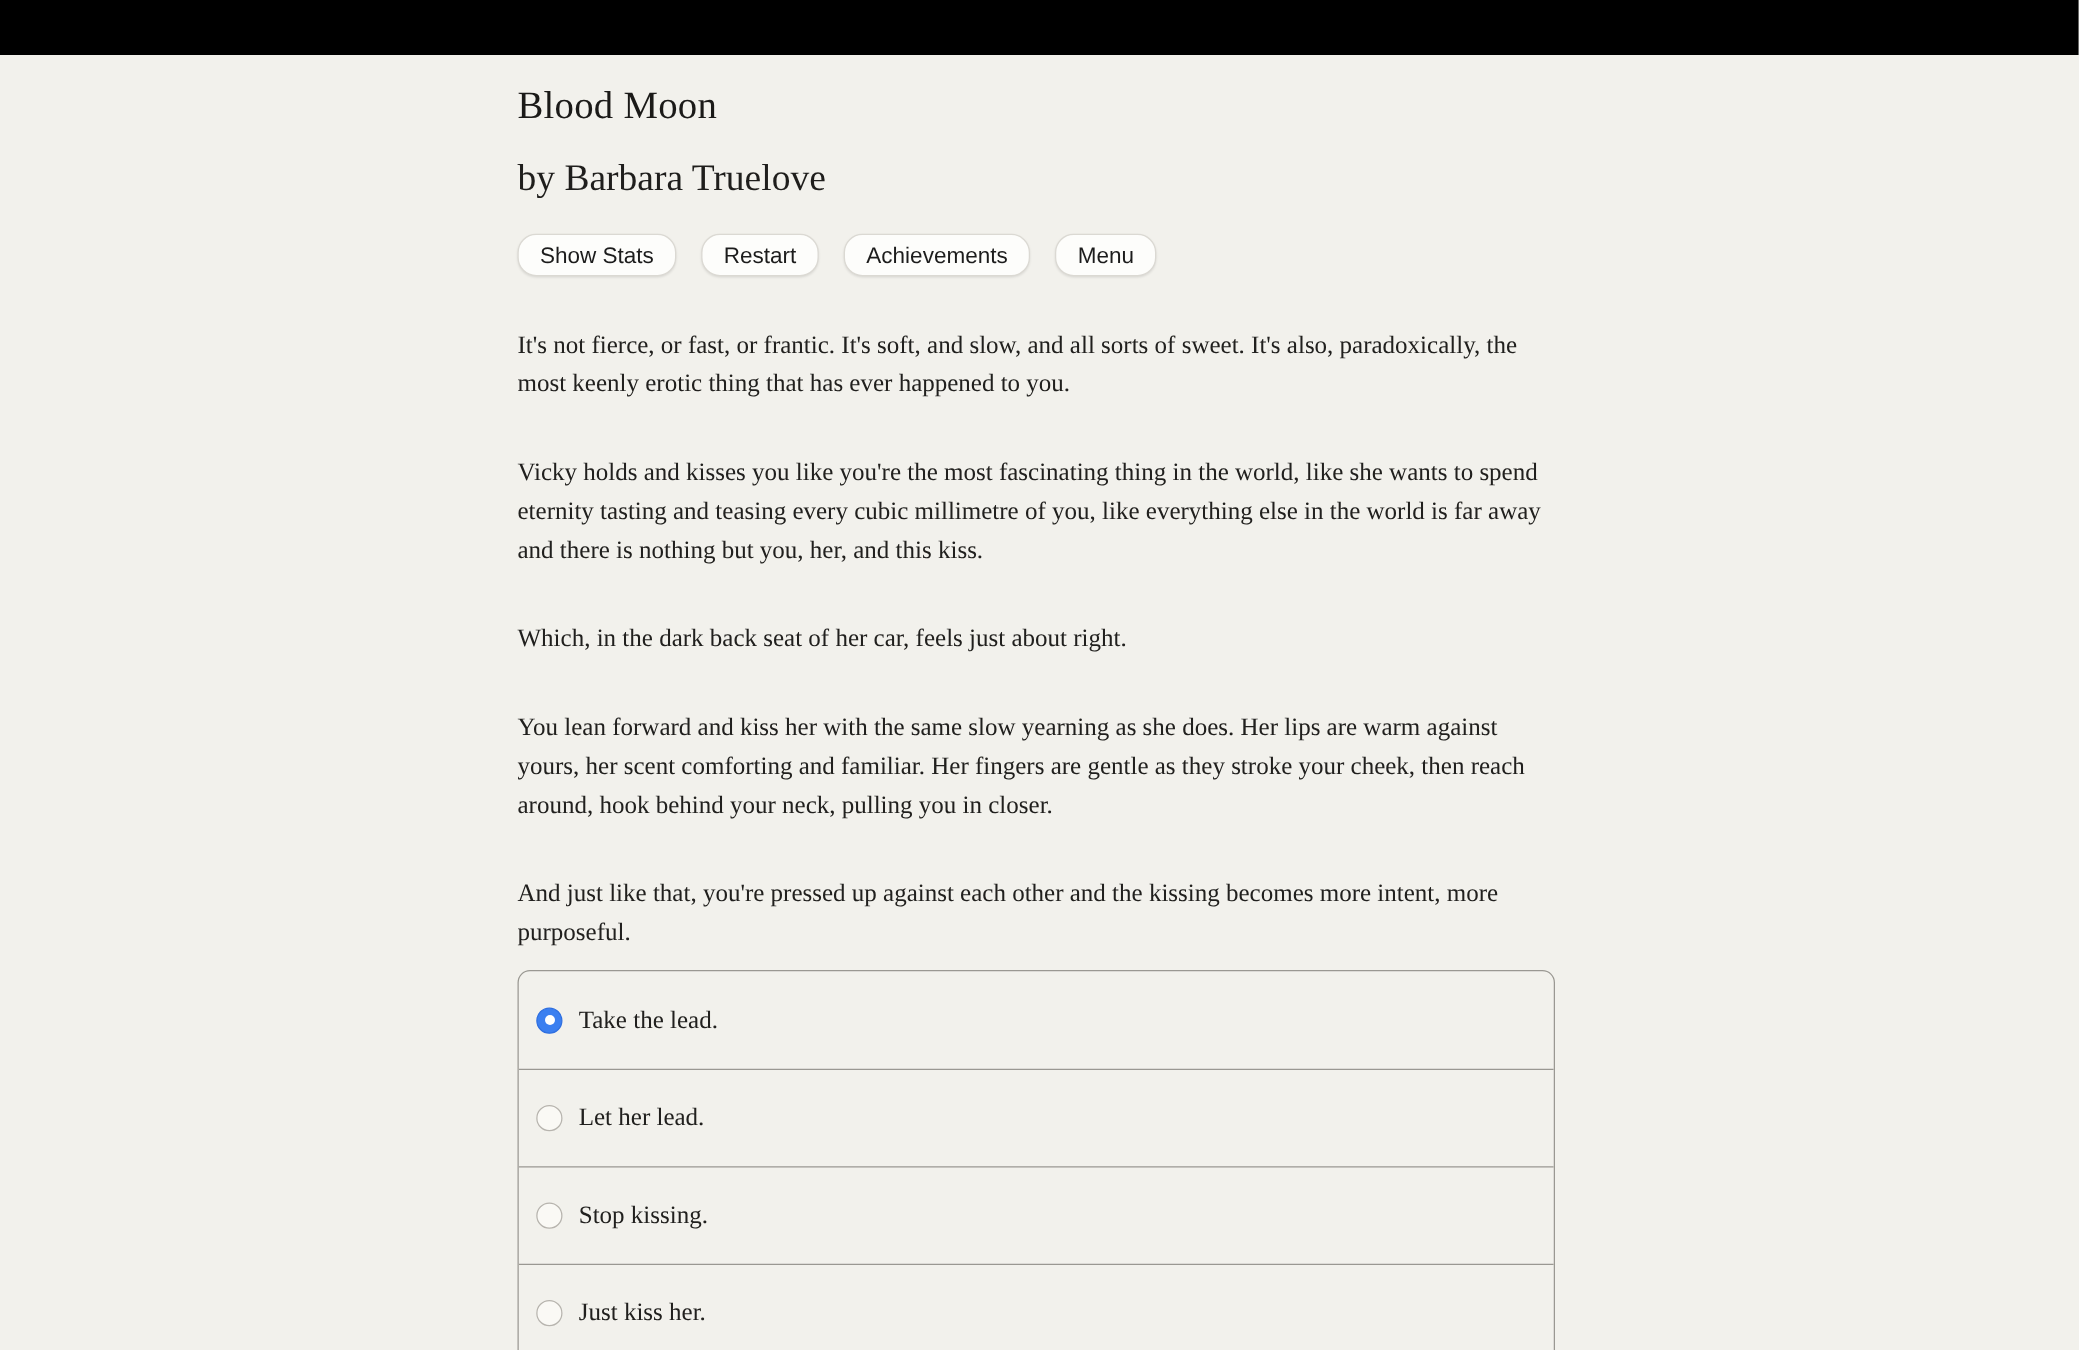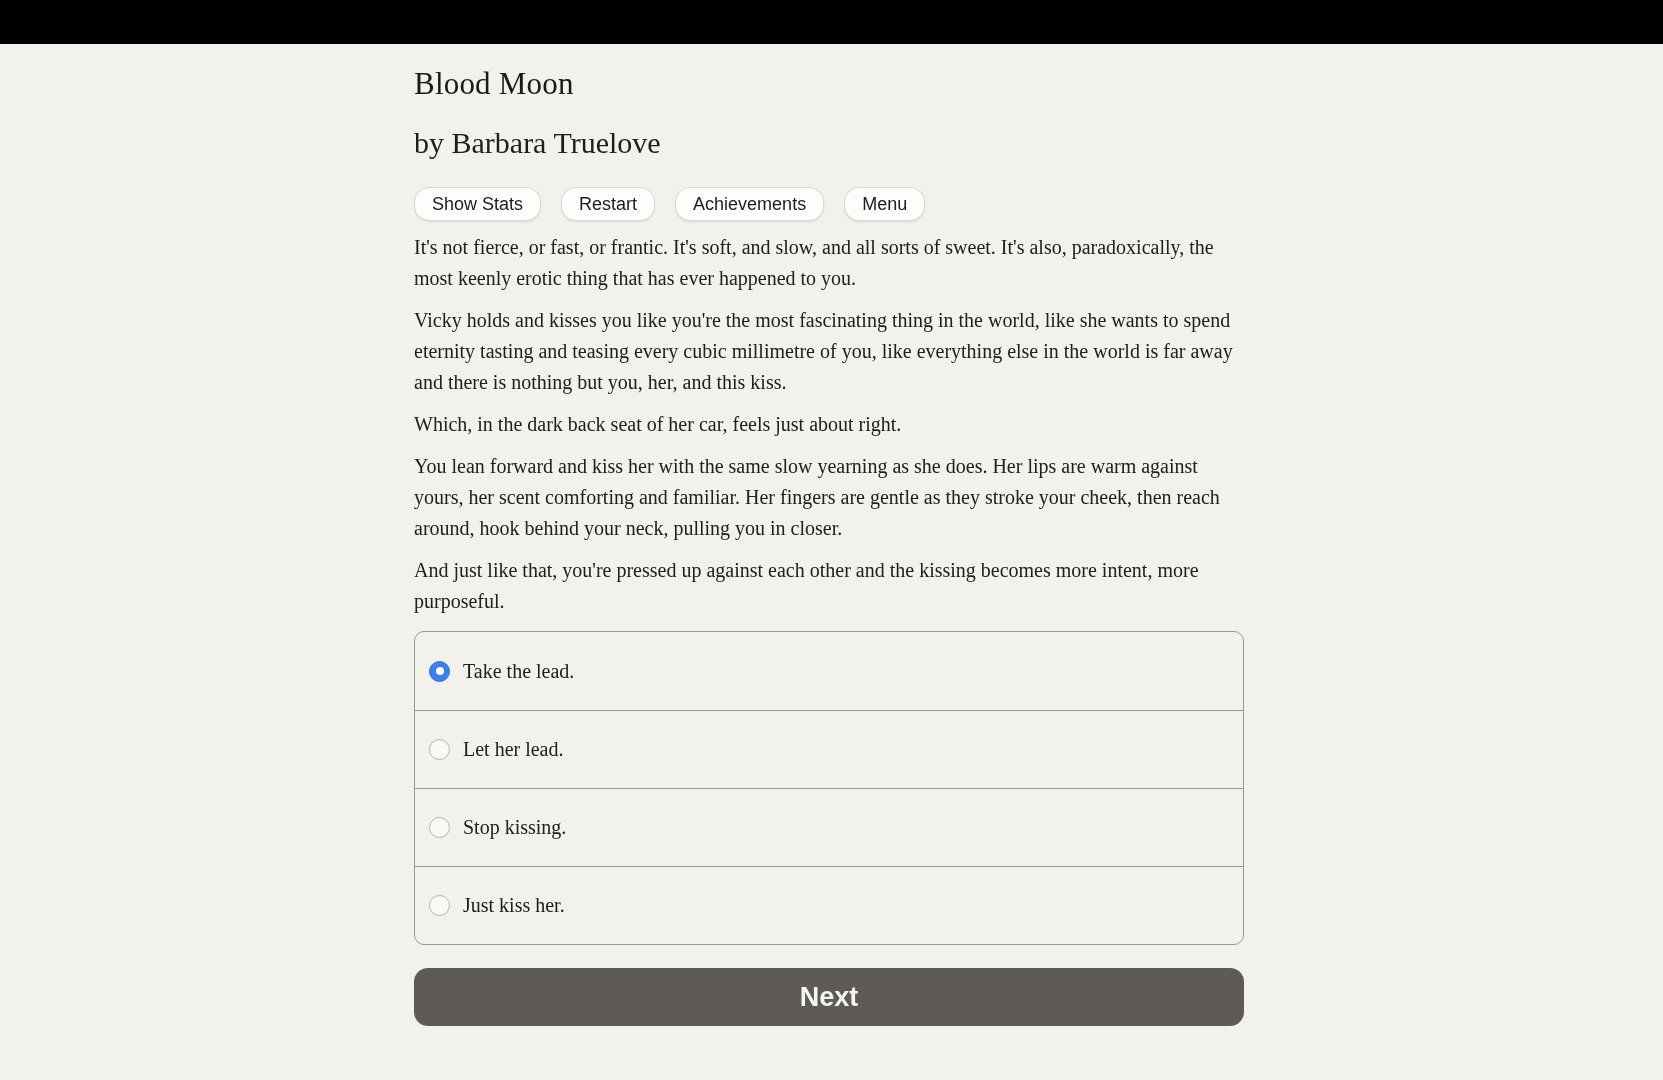--- a/index.html
+++ b/index.html
@@ -42,21 +42,21 @@
     border: 1px solid #dbd9d3;
     background: #fdfdfb;
     box-shadow: 0 1px 2px rgba(0,0,0,0.10);
     font-family: "Liberation Sans", "DejaVu Sans", sans-serif;
     font-size: 18px;
     font-weight: 500;
     color: #1c1c1c;
     cursor: pointer;
   }
   .story p {
-    margin-top: 11px;
+    margin-top: 40px;
     font-size: 20px;
     line-height: 31px;
     color: #21201e;
   }
   .choice-box {
     margin-top: 14px;
     border: 1px solid #9a9892;
     border-radius: 10px;
     overflow: hidden;
   }

